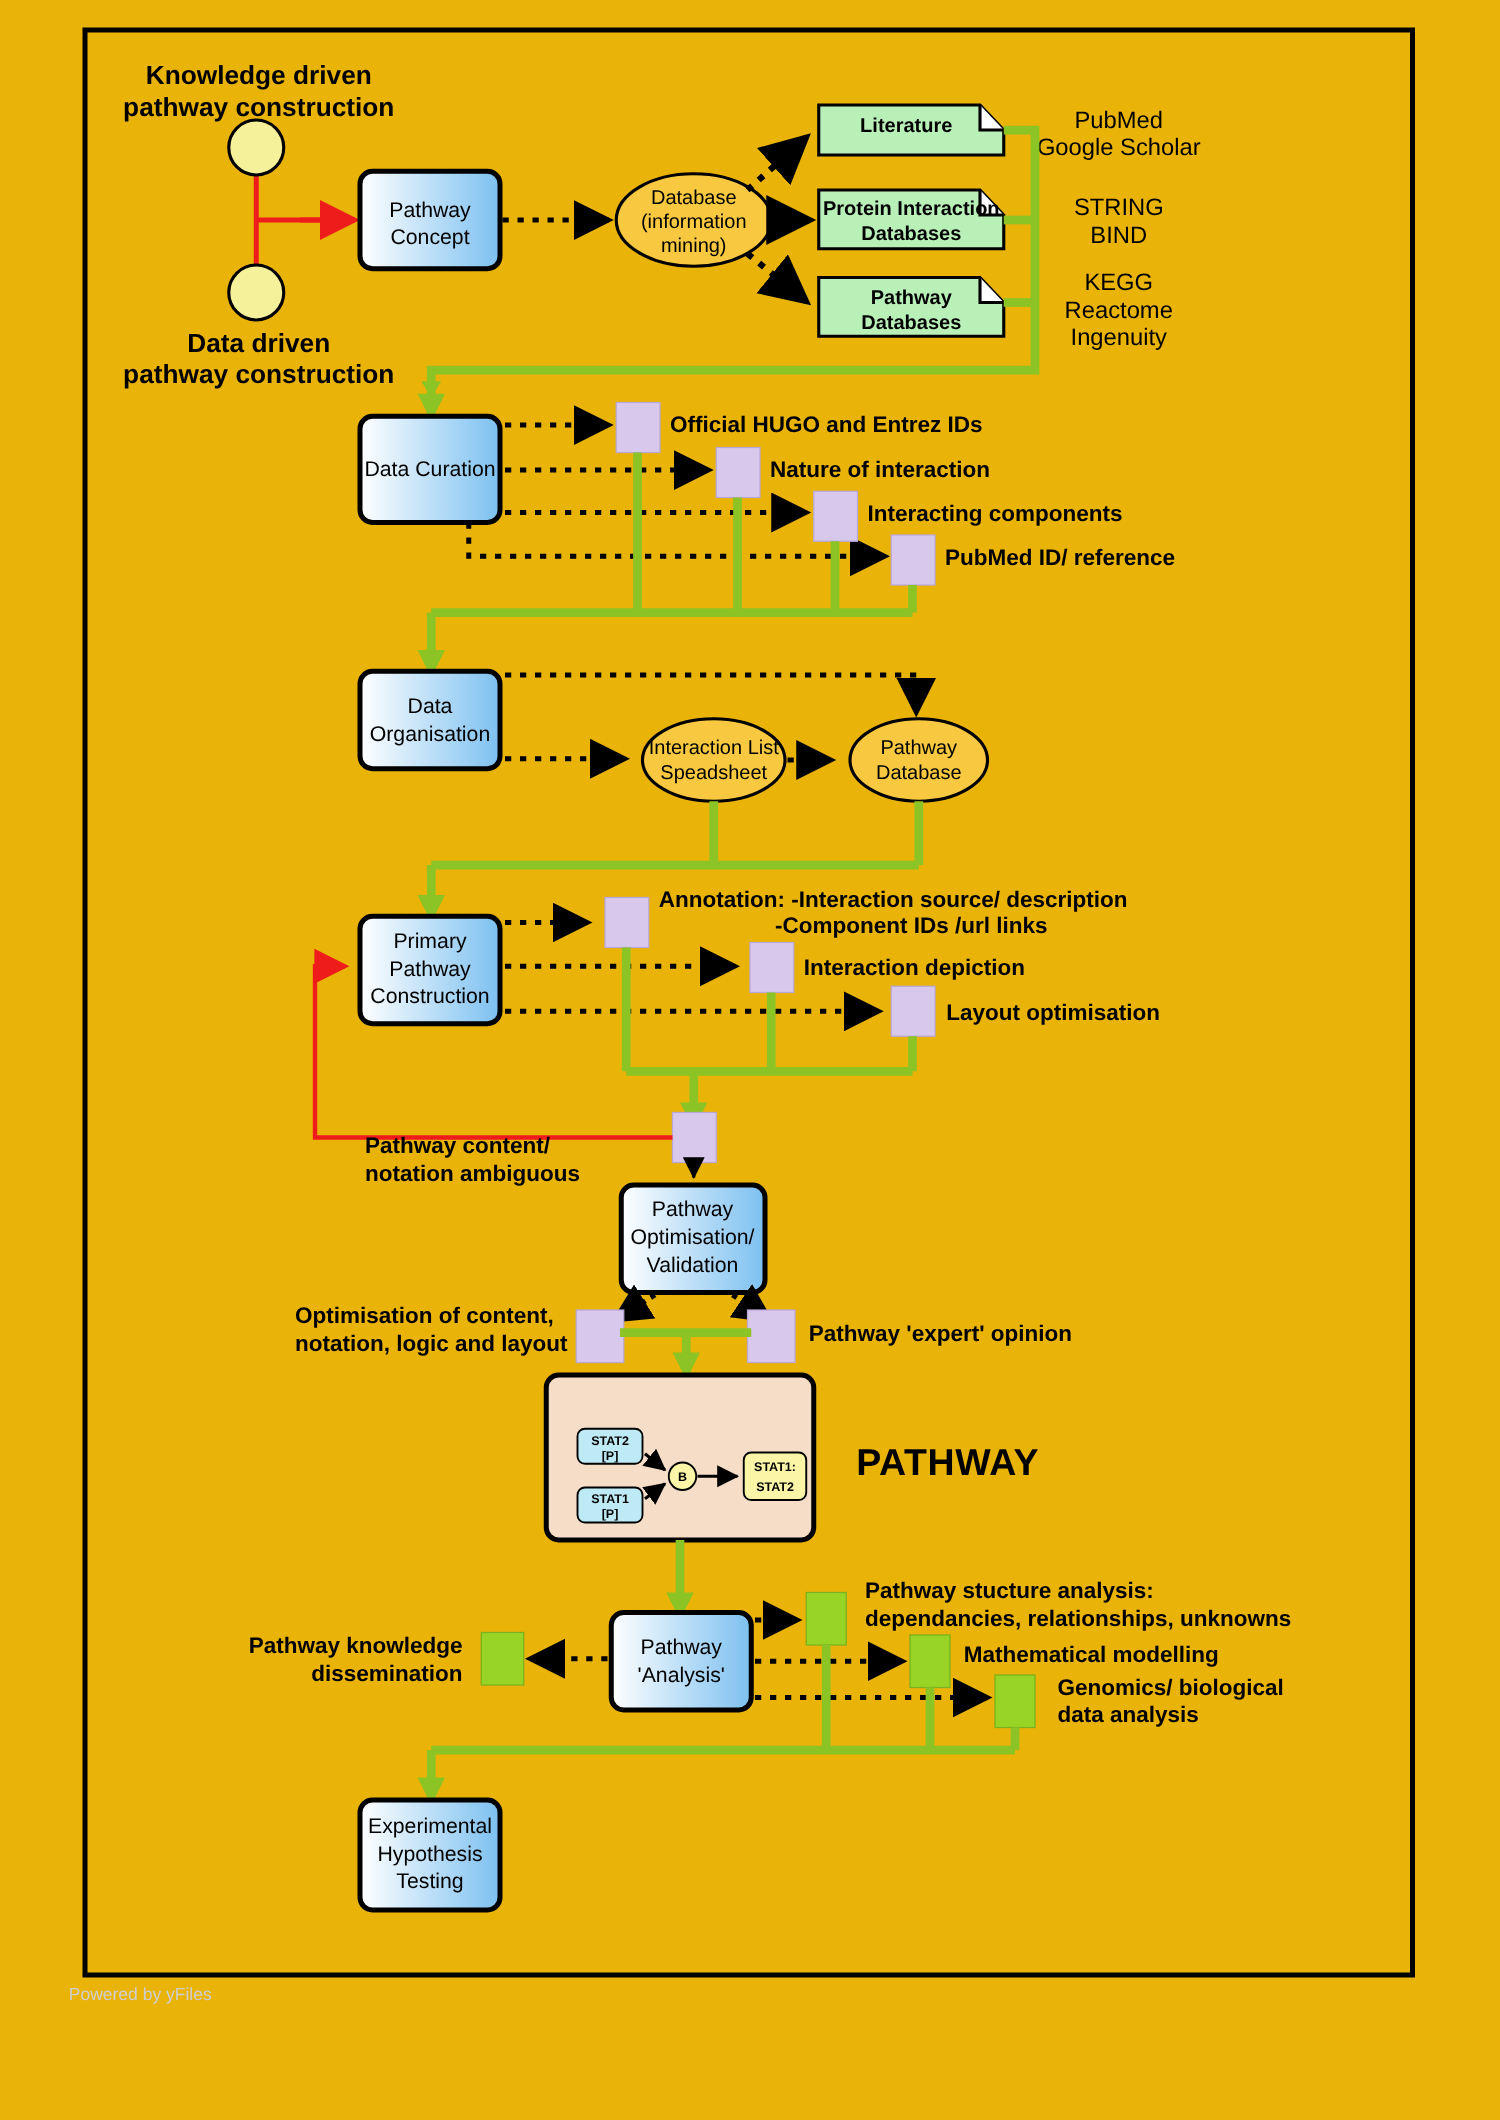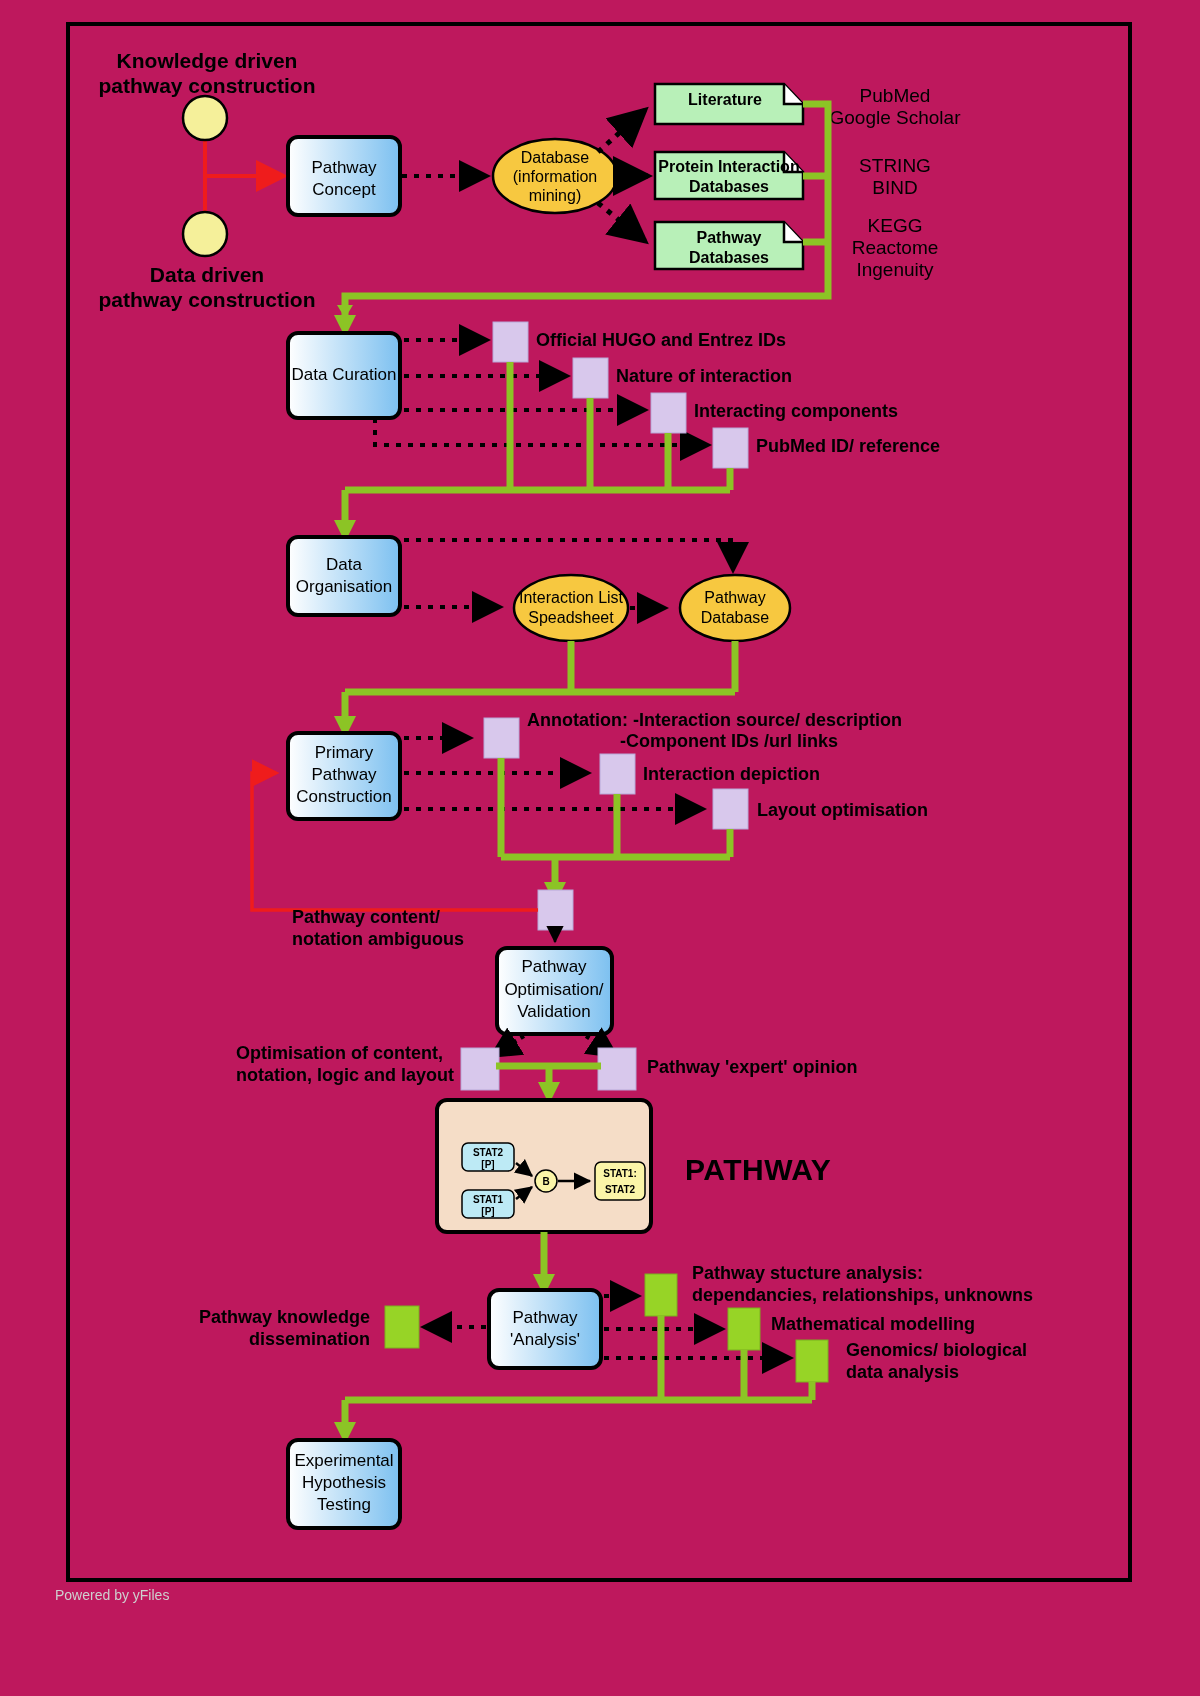--- a/index.html
+++ b/index.html
@@ -1,21 +1,21 @@
 <!DOCTYPE html>
 <html><head>
 <meta charset="utf-8">
 <style>
   * { margin:0; padding:0; box-sizing:border-box; }
   html,body {
     width:1200px; height:1696px;
     background:#ffffff;
     font-family:"Liberation Sans", sans-serif;
   }
-  #stage { position:relative; width:1200px; height:1696px; overflow:hidden; background:#be185d; }
+  #stage { position:relative; width:1200px; height:1696px; overflow:hidden; background:#eab308; }
   svg#diagram { position:absolute; top:0; left:0; width:1200px; height:1696px; }
 
   .lbl { font-family:"Liberation Sans", sans-serif; dominant-baseline:middle; }
   .node-text { font-size:17px; fill:#000; text-anchor:middle; }
   .node-text-sm { font-size:16px; fill:#000; text-anchor:middle; }
   .side-label { font-size:18px; font-weight:bold; fill:#000; }
   .plain-label { font-size:19px; fill:#000; text-anchor:middle; }
   .hdr-label { font-size:21px; font-weight:bold; fill:#000; text-anchor:middle; }
   .pathway-word { font-size:30px; font-weight:bold; fill:#000; letter-spacing:0.5px; }
   .doc-text { font-size:16px; font-weight:bold; fill:#000; text-anchor:middle; }

